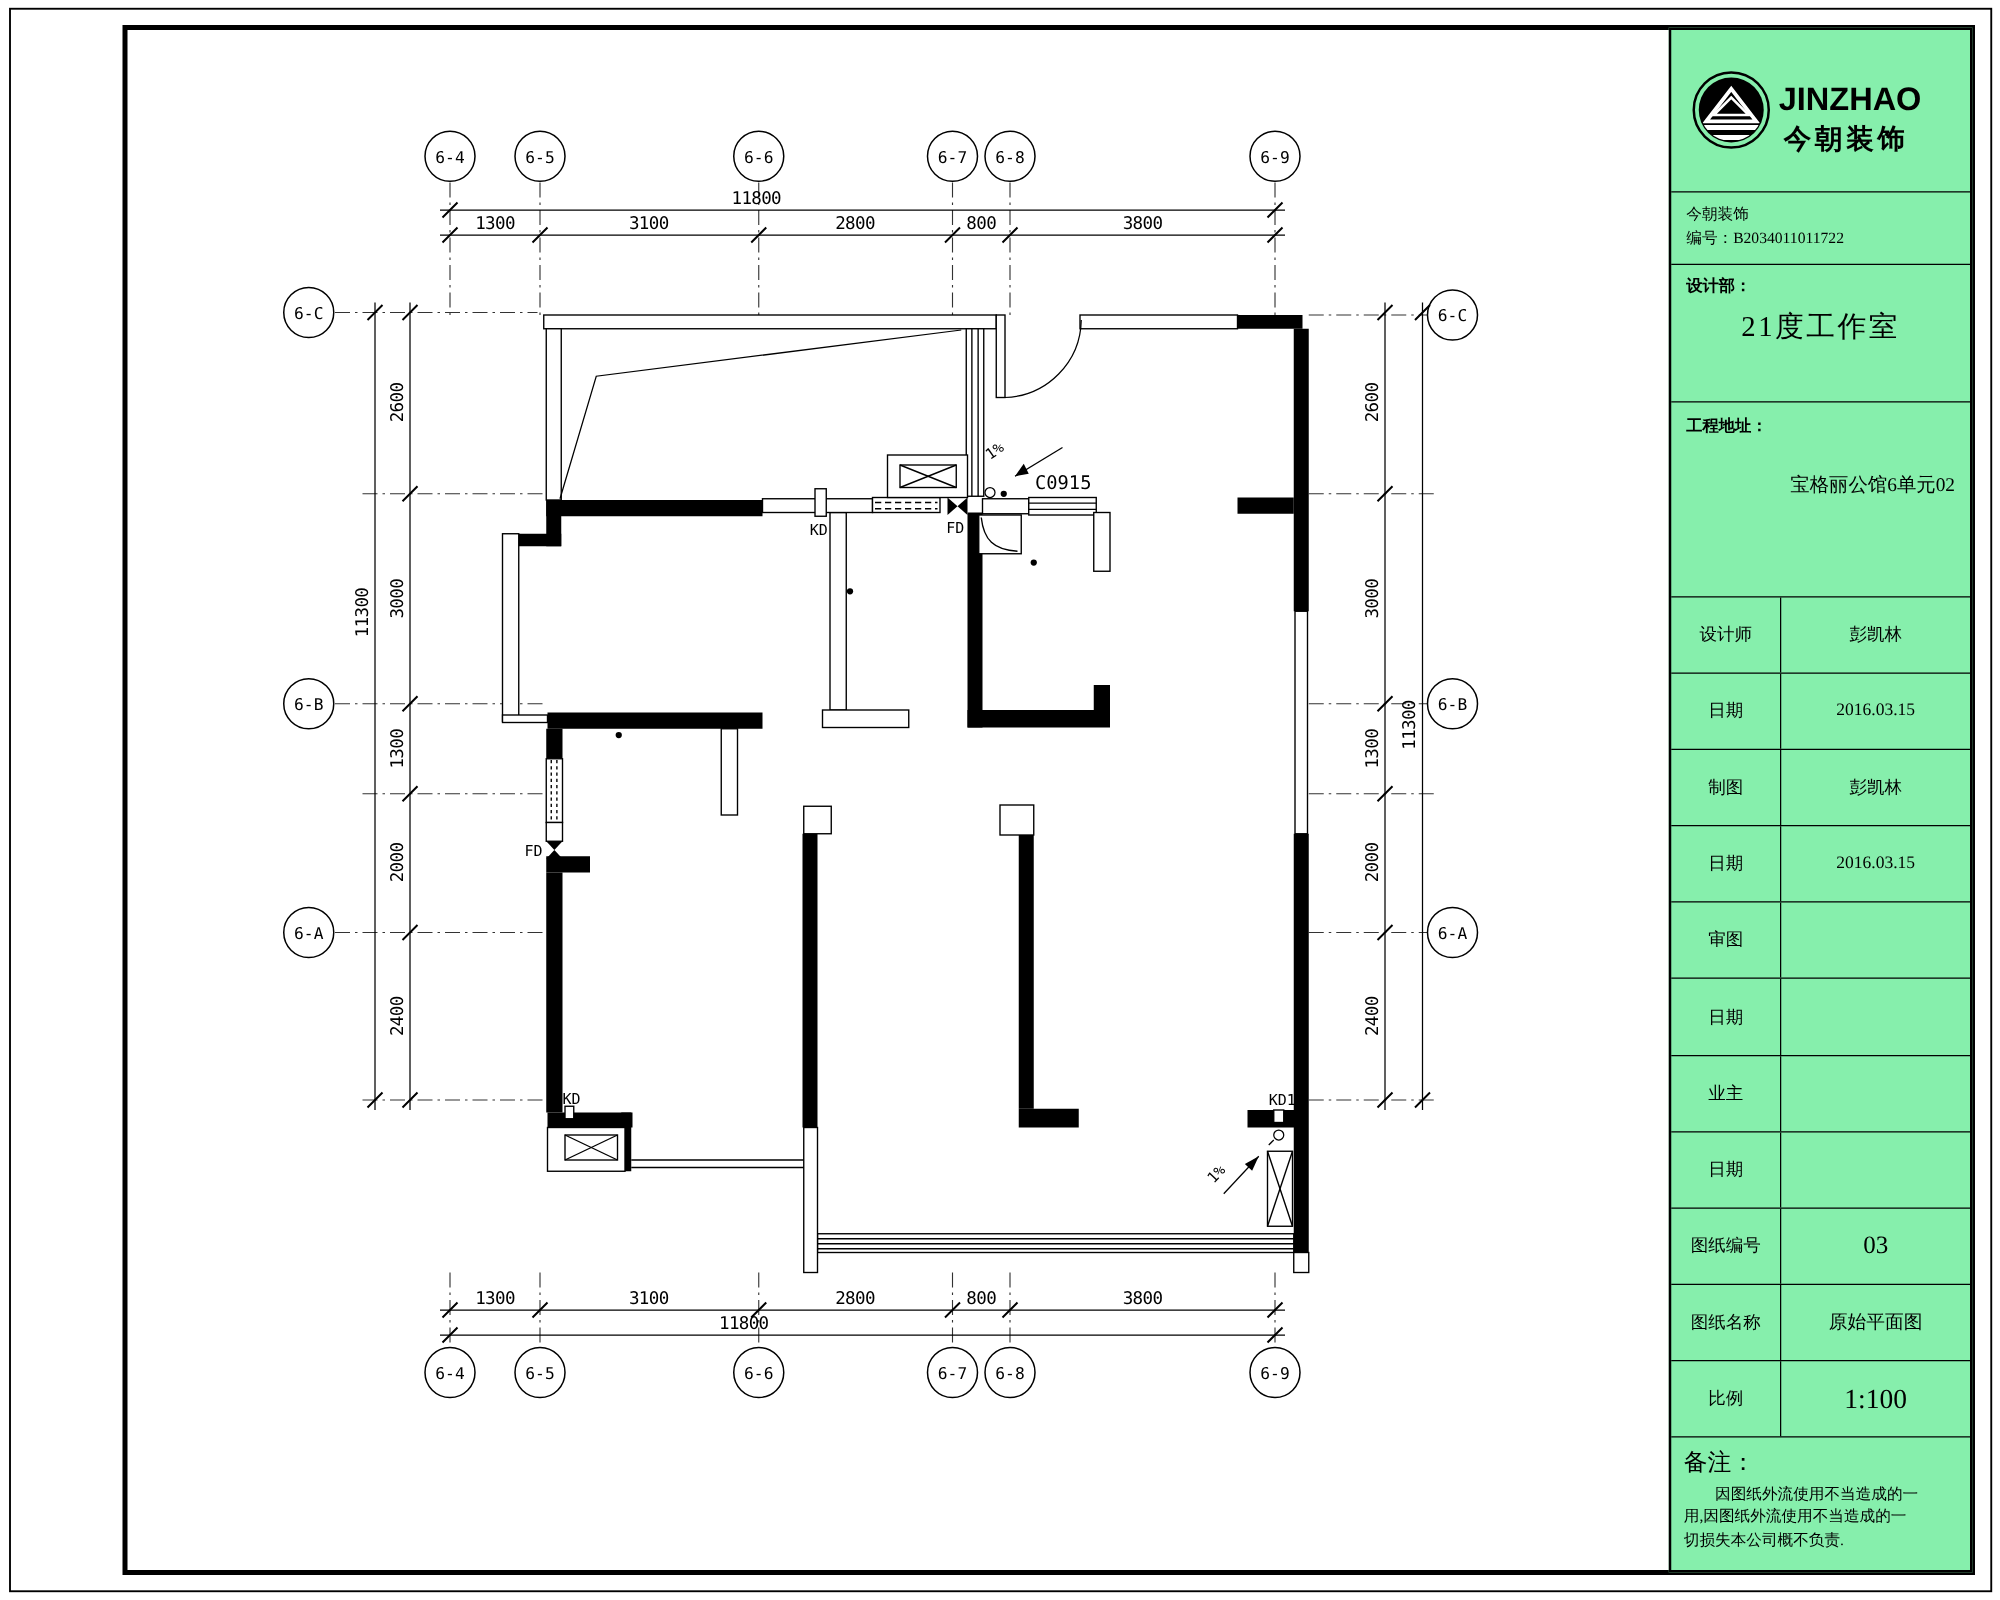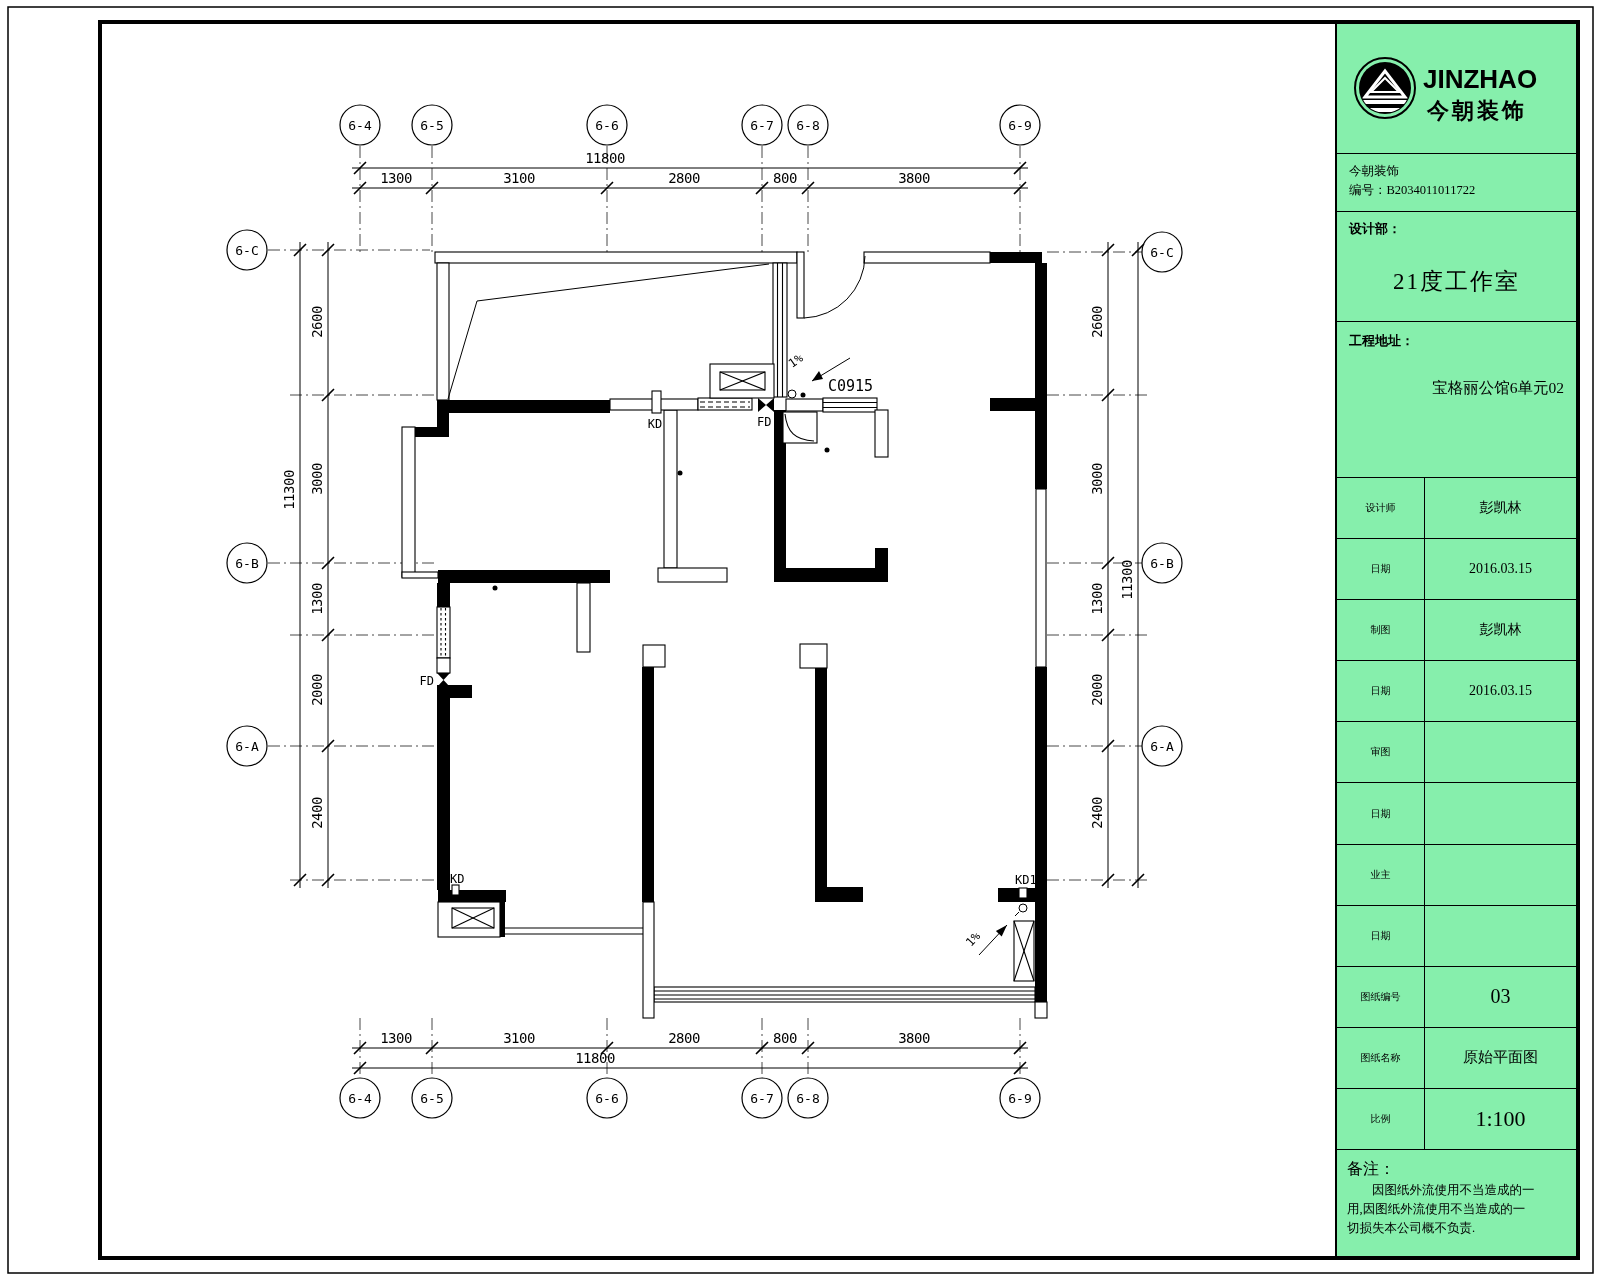--- a/index.html
+++ b/index.html
@@ -13,31 +13,31 @@
 
   
   .tb{position:absolute;left:1335px;top:22px;width:243px;height:1236px;
       border:2.5px solid #000;box-sizing:border-box;background:#86efac;
       display:flex;flex-direction:column;font-family:"Liberation Serif",serif;}
   .tb-logo{height:129px;border-bottom:1.5px solid #000;display:flex;align-items:center;justify-content:center;}
   .tb-cert{height:58px;border-bottom:1.5px solid #000;padding:8px 12px;box-sizing:border-box;
            font-size:12.5px;line-height:1.55;}
   .tb-dept{height:110px;border-bottom:1.5px solid #000;padding:8px 12px;box-sizing:border-box;}
   .tb-dept .lab,.tb-addr .lab{font-size:13px;font-weight:bold;}
-  .tb-dept .val{font-size:23px;text-align:center;margin-top:28px;letter-spacing:2px;}
+  .tb-dept .val{font-size:23px;text-align:center;margin-top:8px;letter-spacing:2px;}
   .tb-addr{height:156px;border-bottom:1.5px solid #000;padding:10px 12px;box-sizing:border-box;}
   .tb-addr .val{font-size:15.5px;text-align:right;margin-top:28px;}
   .tb-rows{height:672px;display:flex;flex-direction:column;}
   .tb-row{flex:1;display:flex;border-bottom:1.5px solid #000;}
   .tb-row-label{width:88px;border-right:1.5px solid #000;display:flex;align-items:center;
-                justify-content:center;font-size:10px;box-sizing:border-box;text-align:center;}
+                justify-content:center;font-size:14px;box-sizing:border-box;text-align:center;}
   .tb-row-value{flex:1;display:flex;align-items:center;justify-content:center;font-size:14px;}
   .tb-row.big .tb-row-value{font-size:20px;}
   .tb-note{flex:1;padding:7px 10px;box-sizing:border-box;font-size:12.5px;line-height:1.5;}
-  .tb-note .nlab{font-size:16px;}
+  .tb-note .nlab{font-size:19px;}
   .tb-note .nline1{text-indent:2em;}
 </style>
 </head>
 <body>
 
 <div id="page">
 
 <svg width="1600" height="1280" viewBox="0 0 1600 1280">
 
   <g>

